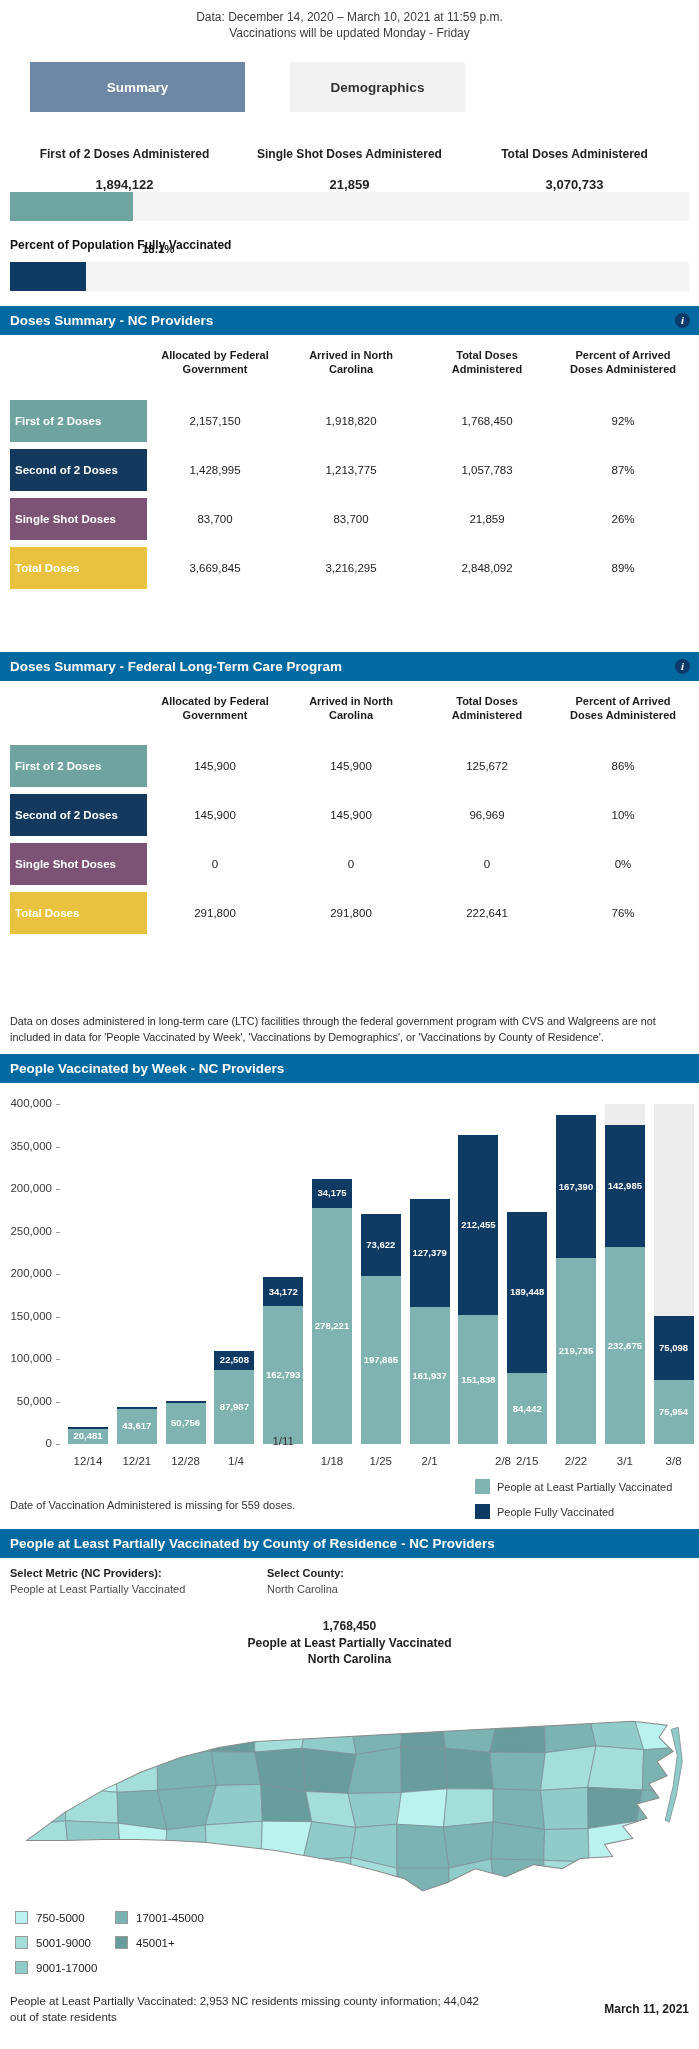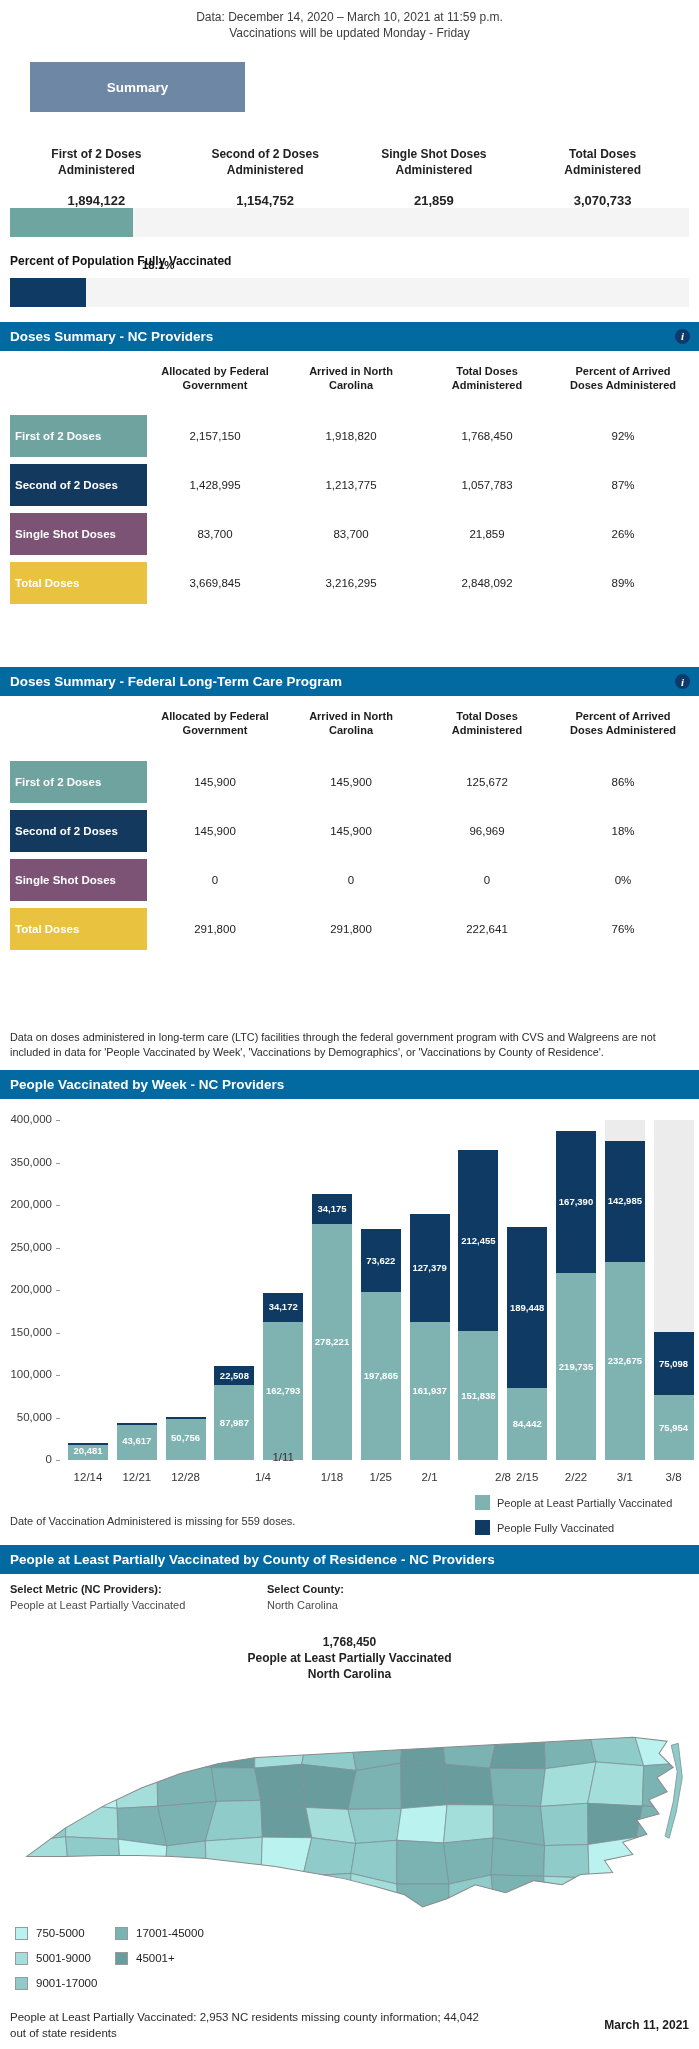--- a/index.html
+++ b/index.html
@@ -65,30 +65,27 @@
 </head>
 <body>
 
 <div class="topnote">
   <div>Data: December 14, 2020 – March 10, 2021 at 11:59 p.m.</div>
   <div>Vaccinations will be updated Monday - Friday</div>
 </div>
 
 <div class="tabs">
   <div class="tab active">Summary</div>
+  <div class="tab inactive">Demographics</div>
 </div>
 
 <div class="stats" id="stats">
     <div class="stat">
       <div class="lbl">First of 2 Doses Administered</div>
       <div class="val">1,894,122</div>
-    </div>
-    <div class="stat">
-      <div class="lbl">Second of 2 Doses Administered</div>
-      <div class="val">1,154,752</div>
     </div>
     <div class="stat">
       <div class="lbl">Single Shot Doses Administered</div>
       <div class="val">21,859</div>
     </div>
     <div class="stat">
       <div class="lbl">Total Doses Administered</div>
       <div class="val">3,070,733</div>
     </div>
   </div>
@@ -152,21 +149,21 @@
     <div class="hcell">Percent of Arrived Doses Administered</div>
     <div class="rlabel" style="background: rgb(111, 163, 160);">First of 2 Doses</div>
     <div class="cell">145,900</div>
     <div class="cell">145,900</div>
     <div class="cell">125,672</div>
     <div class="cell">86%</div>
     <div class="rlabel" style="background: rgb(20, 57, 94);">Second of 2 Doses</div>
     <div class="cell">145,900</div>
     <div class="cell">145,900</div>
     <div class="cell">96,969</div>
-    <div class="cell">18%</div>
+    <div class="cell">10%</div>
     <div class="rlabel" style="background: rgb(124, 82, 117);">Single Shot Doses</div>
     <div class="cell">0</div>
     <div class="cell">0</div>
     <div class="cell">0</div>
     <div class="cell">0%</div>
     <div class="rlabel" style="background: rgb(233, 195, 64);">Total Doses</div>
     <div class="cell">291,800</div>
     <div class="cell">291,800</div>
     <div class="cell">222,641</div>
     <div class="cell">76%</div>
@@ -203,21 +200,21 @@
     <div class="bar-seg" style="left: 116.8px; width: 40px; top: 323.926px; height: 37.0744px; background: rgb(127, 179, 177); border-top: 2px solid rgb(14, 58, 100);"></div>
     <div class="bar-label" style="left: 114.8px; width: 44px; top: 336.463px;">43,617</div>
     <div class="xlab" style="left: 112.8px; width: 48px; top: 372px;">12/21</div>
     <div class="bar-seg" style="left: 165.6px; width: 40px; top: 317.857px; height: 43.1426px; background: rgb(127, 179, 177); border-top: 2px solid rgb(14, 58, 100);"></div>
     <div class="bar-label" style="left: 163.6px; width: 44px; top: 333.429px;">50,756</div>
     <div class="xlab" style="left: 161.6px; width: 48px; top: 372px;">12/28</div>
     <div class="bar-seg" style="left: 214.4px; width: 40px; top: 286.211px; height: 74.7889px; background: rgb(127, 179, 177);"></div>
     <div class="bar-label" style="left: 212.4px; width: 44px; top: 317.606px;">87,987</div>
     <div class="bar-seg" style="left: 214.4px; width: 40px; top: 267.079px; height: 19.1318px; background: rgb(14, 58, 100);"></div>
     <div class="bar-label" style="left: 212.4px; width: 44px; top: 270.645px;">22,508</div>
-    <div class="xlab" style="left: 223px; width: 48px; top: 372px; text-align: right;">1/4</div>
+    <div class="xlab" style="left: 212px; width: 48px; top: 372px;">1/4</div>
     <div class="bar-seg" style="left: 263.2px; width: 40px; top: 222.626px; height: 138.374px; background: rgb(127, 179, 177);"></div>
     <div class="bar-label" style="left: 261.2px; width: 44px; top: 285.813px;">162,793</div>
     <div class="bar-seg" style="left: 263.2px; width: 40px; top: 193.58px; height: 29.0462px; background: rgb(14, 58, 100);"></div>
     <div class="bar-label" style="left: 261.2px; width: 44px; top: 202.103px;">34,172</div>
     <div class="xlab" style="left: 259.2px; width: 48px; top: 352px;">1/11</div>
     <div class="bar-seg" style="left: 312px; width: 40px; top: 124.512px; height: 236.488px; background: rgb(127, 179, 177);"></div>
     <div class="bar-label" style="left: 310px; width: 44px; top: 236.756px;">278,221</div>
     <div class="bar-seg" style="left: 312px; width: 40px; top: 95.4634px; height: 29.0487px; background: rgb(14, 58, 100);"></div>
     <div class="bar-label" style="left: 310px; width: 44px; top: 103.988px;">34,175</div>
     <div class="xlab" style="left: 308px; width: 48px; top: 372px;">1/18</div>

